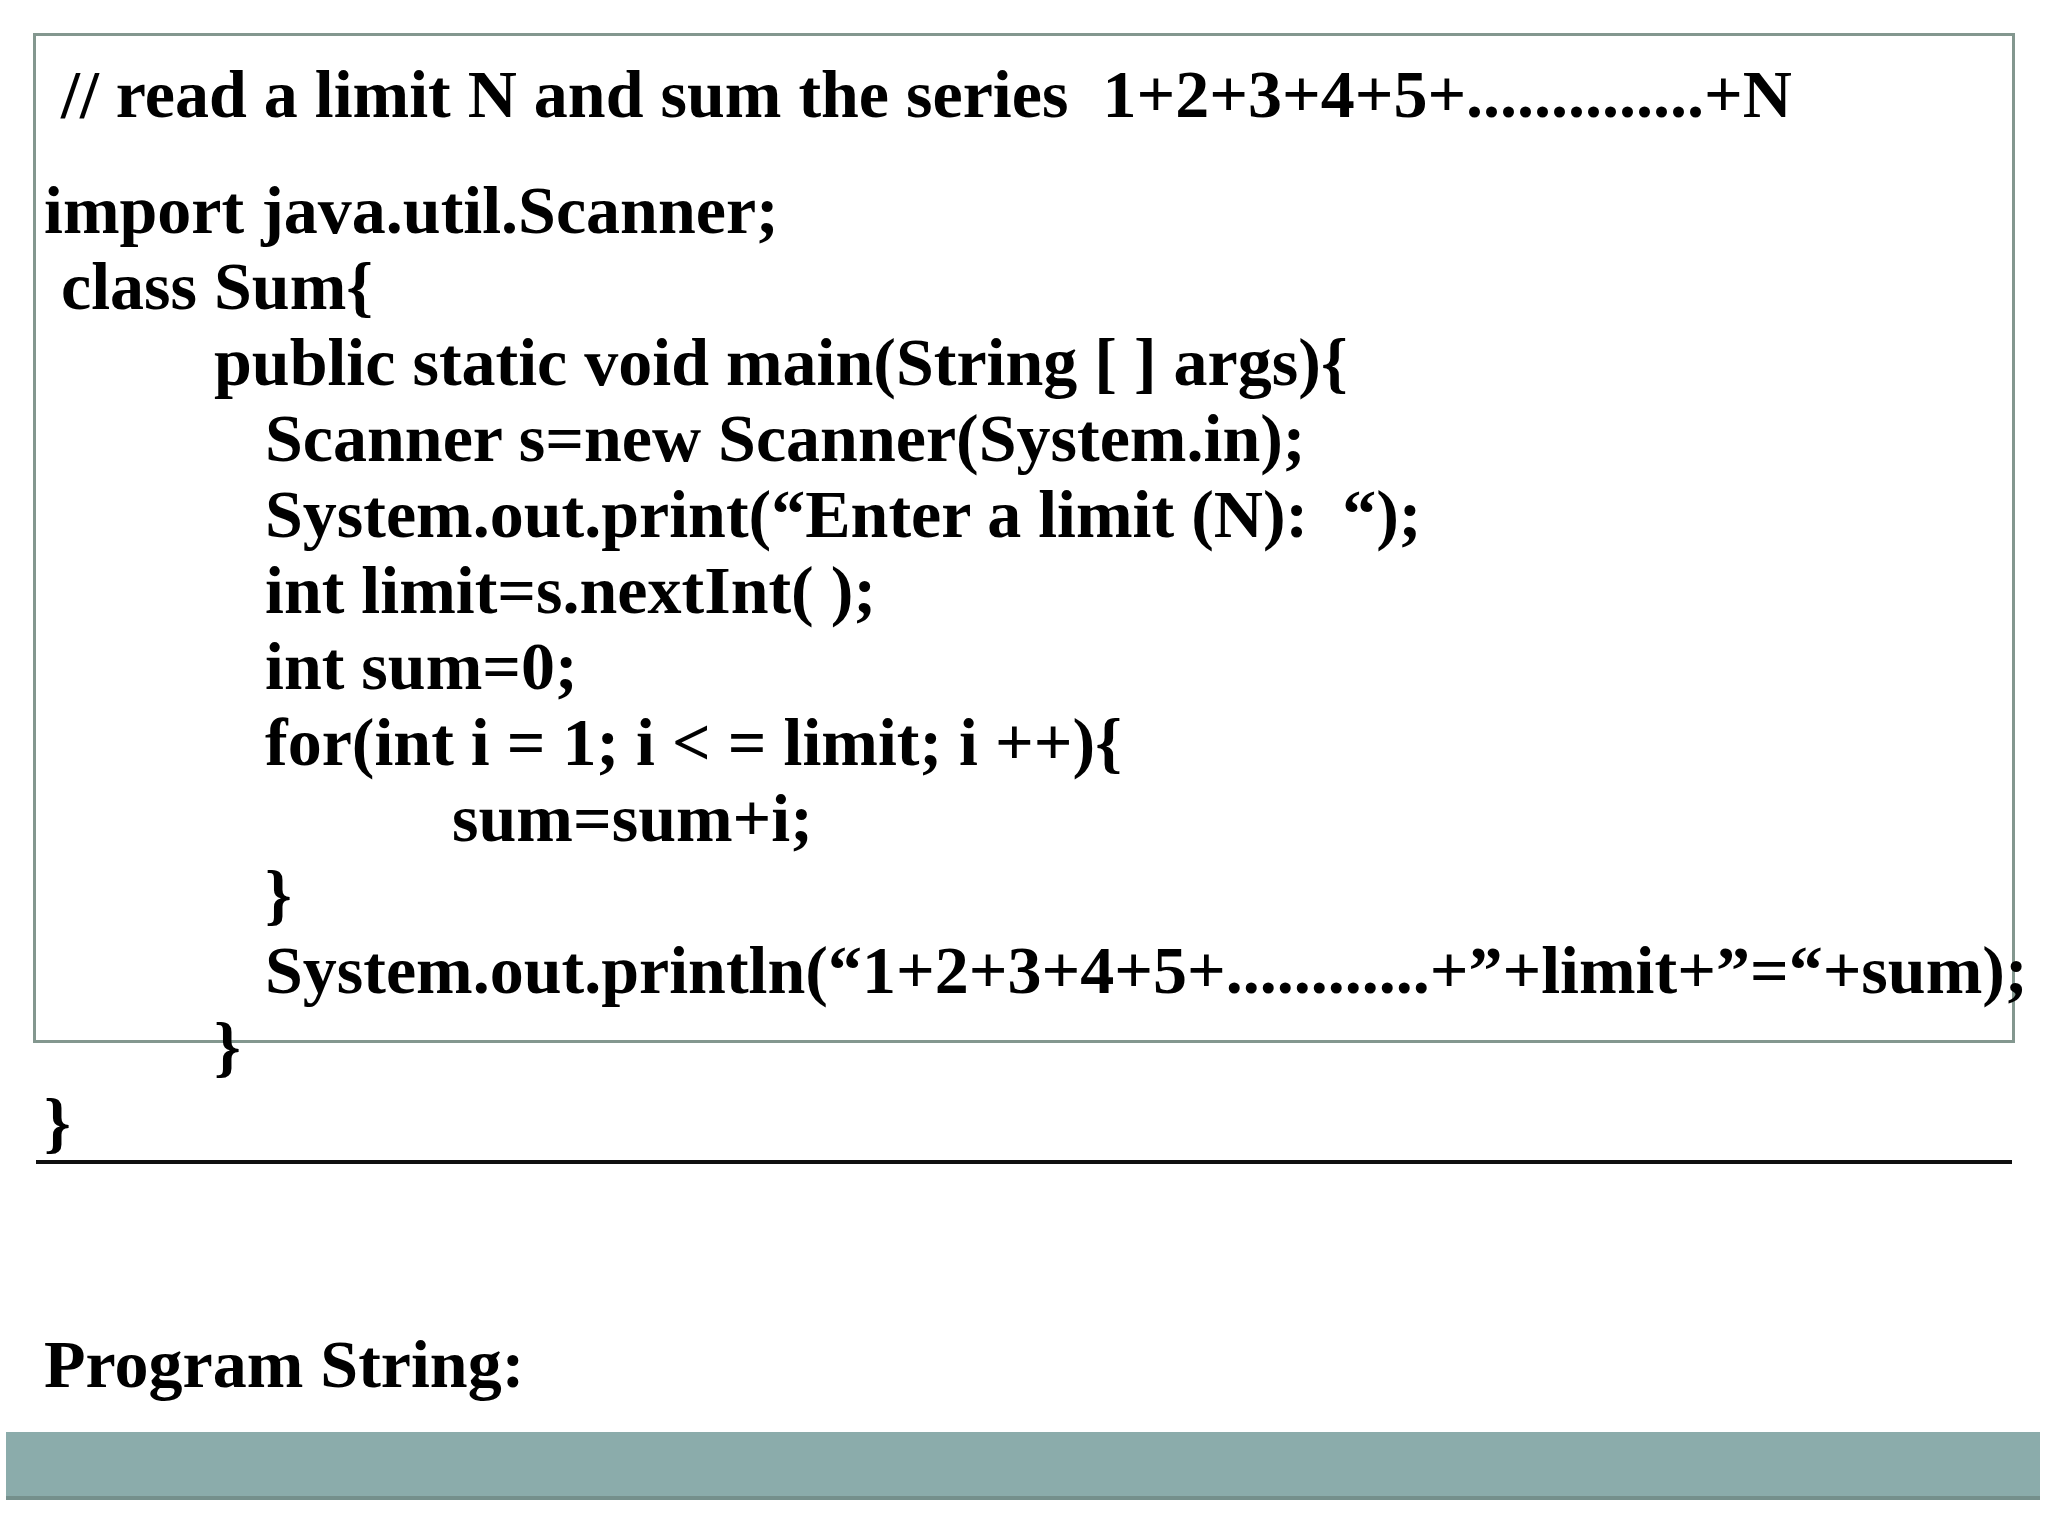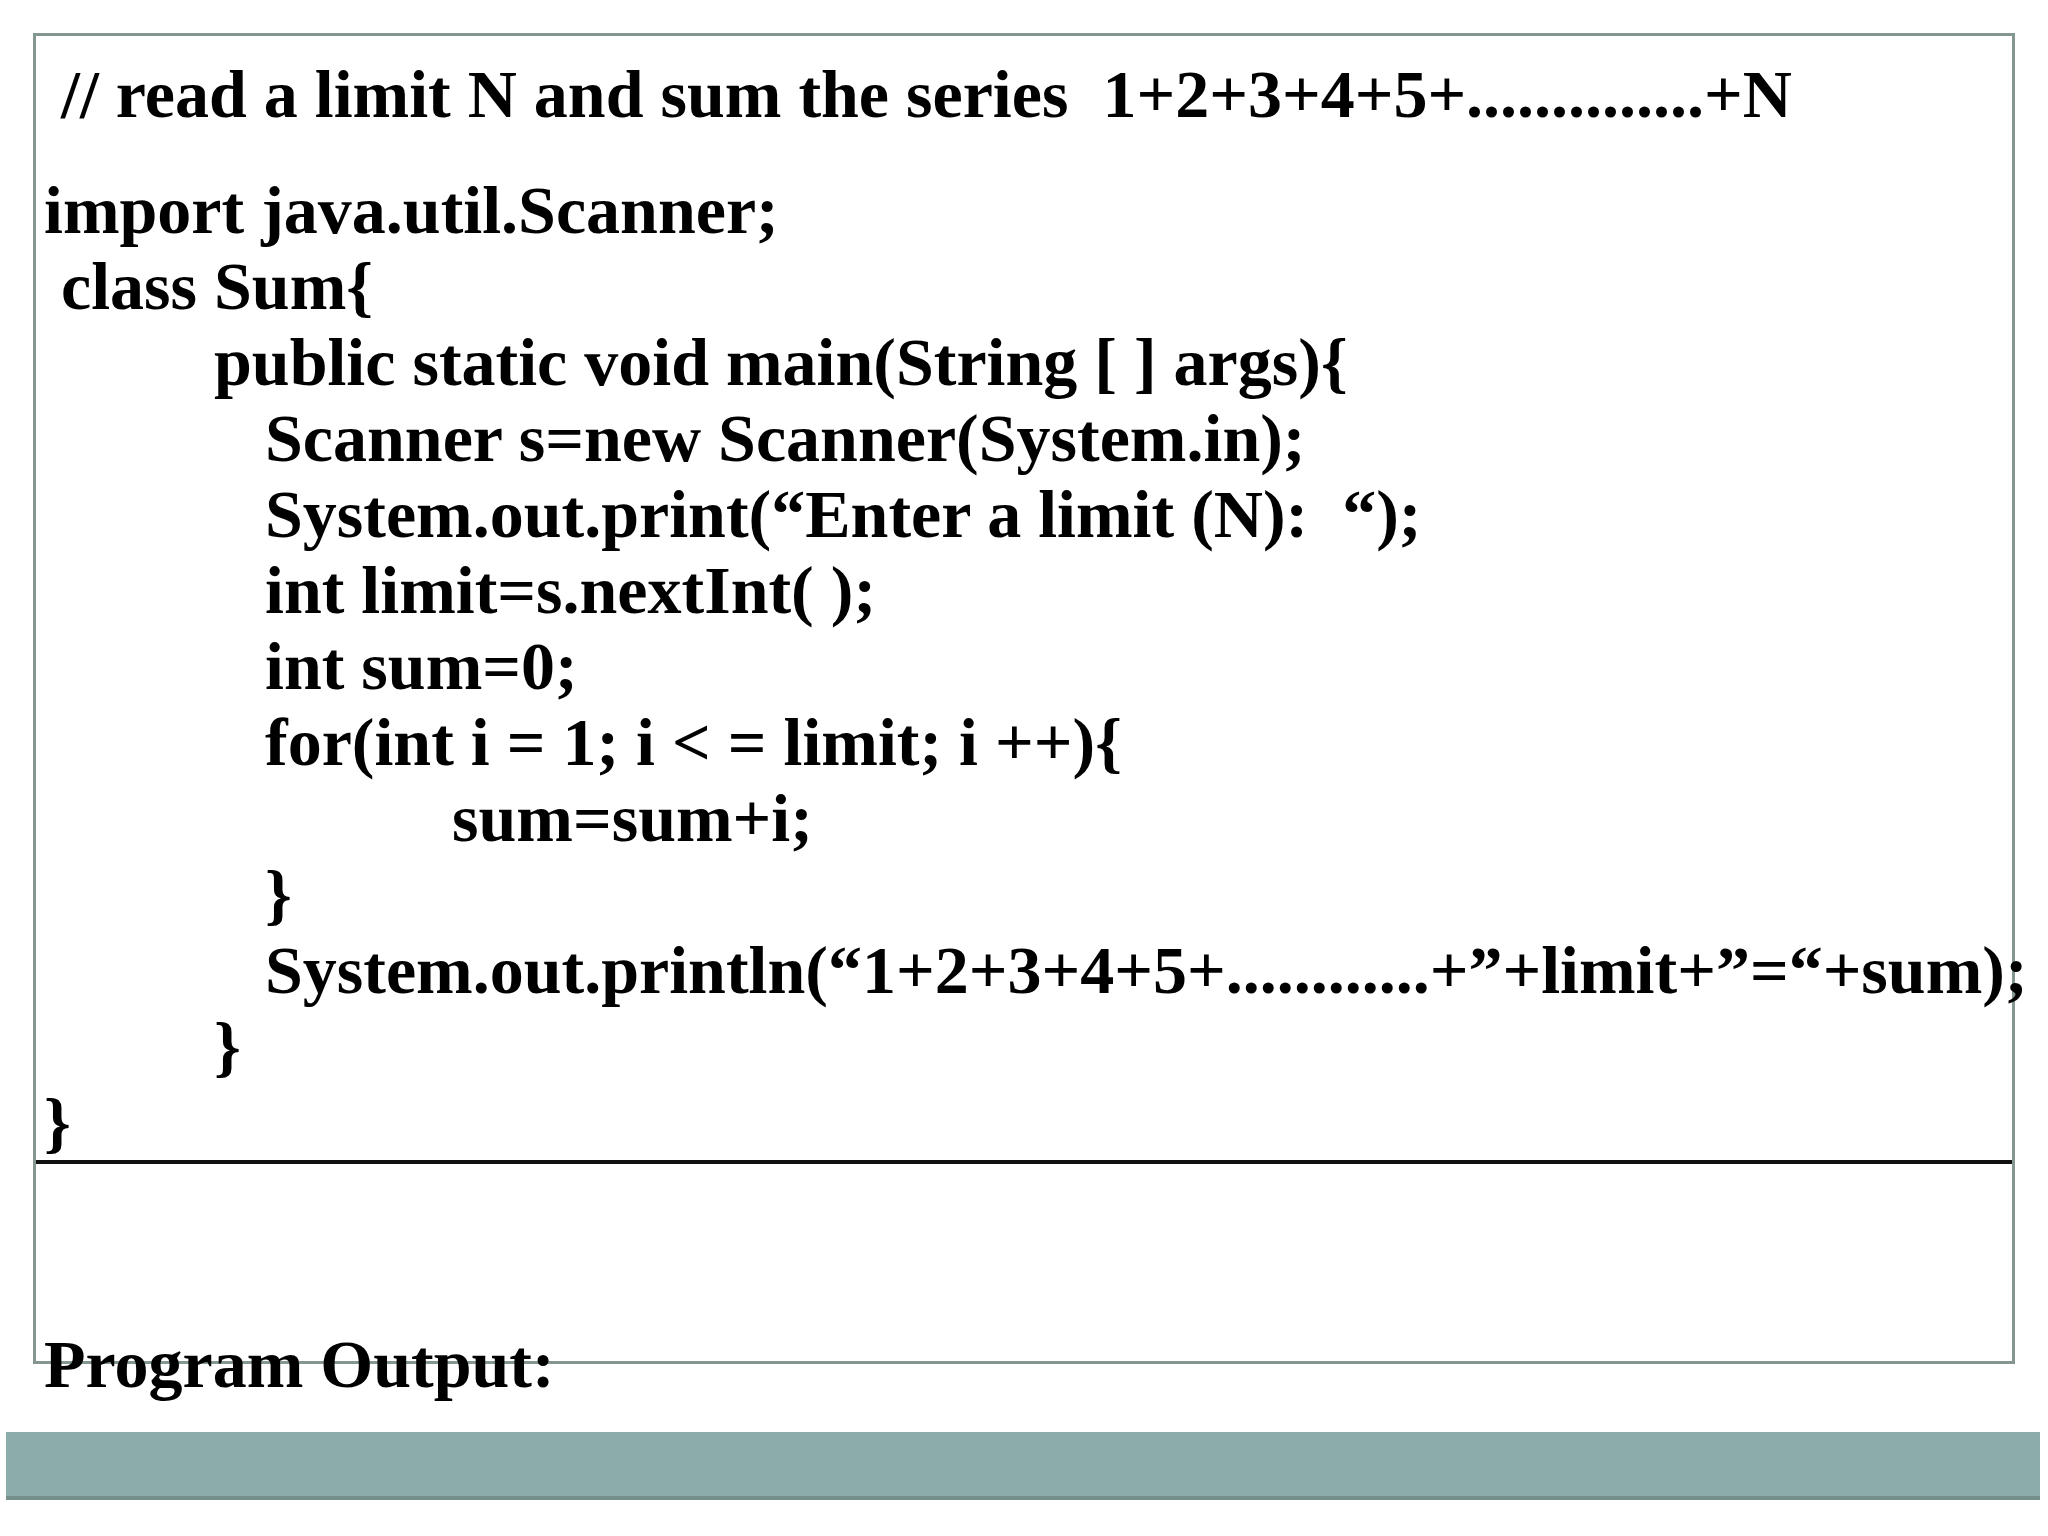--- a/index.html
+++ b/index.html
@@ -13,21 +13,21 @@
   body{
     width:2048px;height:1536px;
     background:#ffffff;
     position:relative;
     overflow:hidden;
     font-family:"Liberation Serif","DejaVu Serif",serif;
   }
   .code-box{
     position:absolute;
     left:33px;top:33px;
-    width:1982px;height:1331px;
+    width:1982px;height:1010px;
     box-sizing:border-box;
     border:3px solid var(--box-border);
     background:#ffffff;
   }
   .code-area{
     padding:20px 6px 0 8px;
     font-weight:700;
     font-size:68px;
     line-height:76px;
     color:var(--text);
@@ -58,18 +58,18 @@
     border-bottom:4px solid var(--bottom-bar-edge);
   }
 </style>
 </head>
 <body>
 
 <div class="code-box">
   <div class="code-area" id="code-area"><div class="code-line"> // read a limit N and sum the series  1+2+3+4+5+..............+N</div><div class="code-line blank"></div><div class="code-line">import java.util.Scanner;</div><div class="code-line"> class Sum{</div><div class="code-line">          public static void main(String [ ] args){</div><div class="code-line">             Scanner s=new Scanner(System.in);</div><div class="code-line">             System.out.print(“Enter a limit (N):  “);</div><div class="code-line">             int limit=s.nextInt( );</div><div class="code-line">             int sum=0;</div><div class="code-line">             for(int i = 1; i &lt; = limit; i ++){</div><div class="code-line">                        sum=sum+i;</div><div class="code-line">             }</div><div class="code-line">             System.out.println(“1+2+3+4+5+............+”+limit+”=“+sum);</div><div class="code-line">          }</div><div class="code-line">}</div></div>
   <div class="separator"></div>
   <div class="output-area">
-    <div class="output-line">Program Output:</div>
+    <div class="output-line">Program String:</div>
     
   </div>
 </div>
 
 <div class="bottom-bar"></div>
 
 </body></html>

